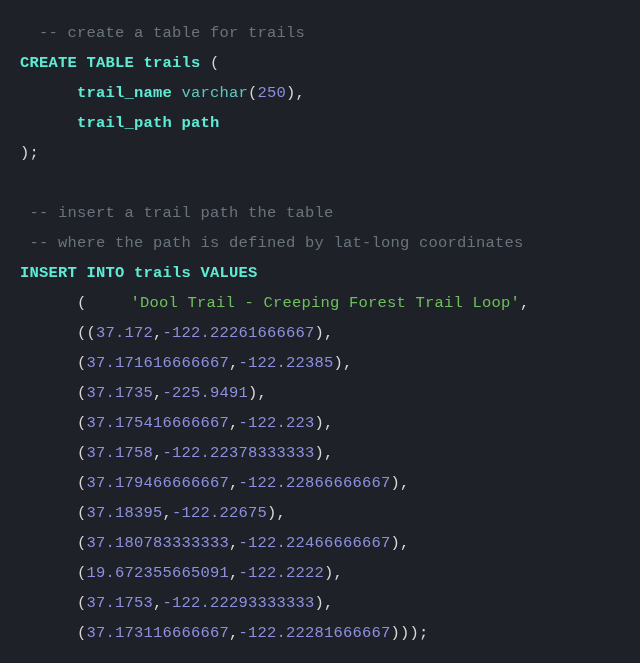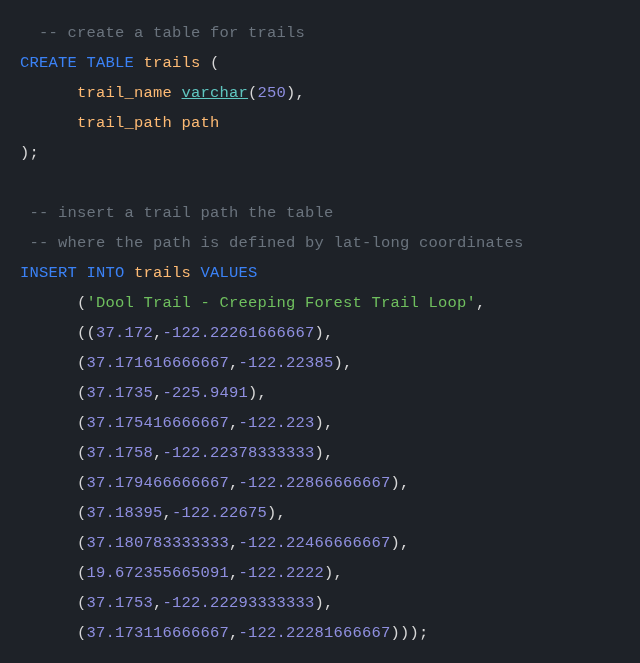--- a/index.html
+++ b/index.html
@@ -14,25 +14,25 @@
     margin: 0;
     padding: 18px 0 18px 20px;
     font-family: Consolas, "Courier New", monospace;
     font-size: 15.5px;
     line-height: 30px;
     color: #d7d7d7;
     white-space: pre;
     letter-spacing: 0.2px;
   }
   .tok-comment { color: #6a737d; margin-top: 31px; }
-  .tok-keyword { color: #3b82f6; font-weight: 400; margin-top: 40px; }
-  .tok-ident   { color: #fdba74; }
-  .tok-func    { color: #5fc6c0; text-decoration: underline; }
+  .tok-keyword { color: #5eead4; font-weight: 700; margin-top: 40px; }
+  .tok-ident   { color: #5eead4; font-weight: bold; }
+  .tok-func    { color: #5fc6c0; }
   .tok-punct   { color: #d7d7d7; }
-  .tok-string  { color: #6fbf5e; }
+  .tok-string  { color: #6fbf5e; margin-left: 44px; }
   .tok-number  { color: #8f8fe0; }
 </style>
 </head>
 <body>
 
 <pre class="code" id="code-block"><span class="tok-punct">  </span><span class="tok-comment">-- create a table for trails</span>
 <span class="tok-keyword">CREATE TABLE</span><span class="tok-punct"> </span><span class="tok-ident">trails</span><span class="tok-punct"> (</span>
 <span class="tok-punct">      </span><span class="tok-ident">trail_name</span><span class="tok-punct"> </span><span class="tok-func">varchar</span><span class="tok-punct">(</span><span class="tok-number">250</span><span class="tok-punct">),</span>
 <span class="tok-punct">      </span><span class="tok-ident">trail_path</span><span class="tok-punct"> </span><span class="tok-ident">path</span>
 <span class="tok-punct">);</span>

